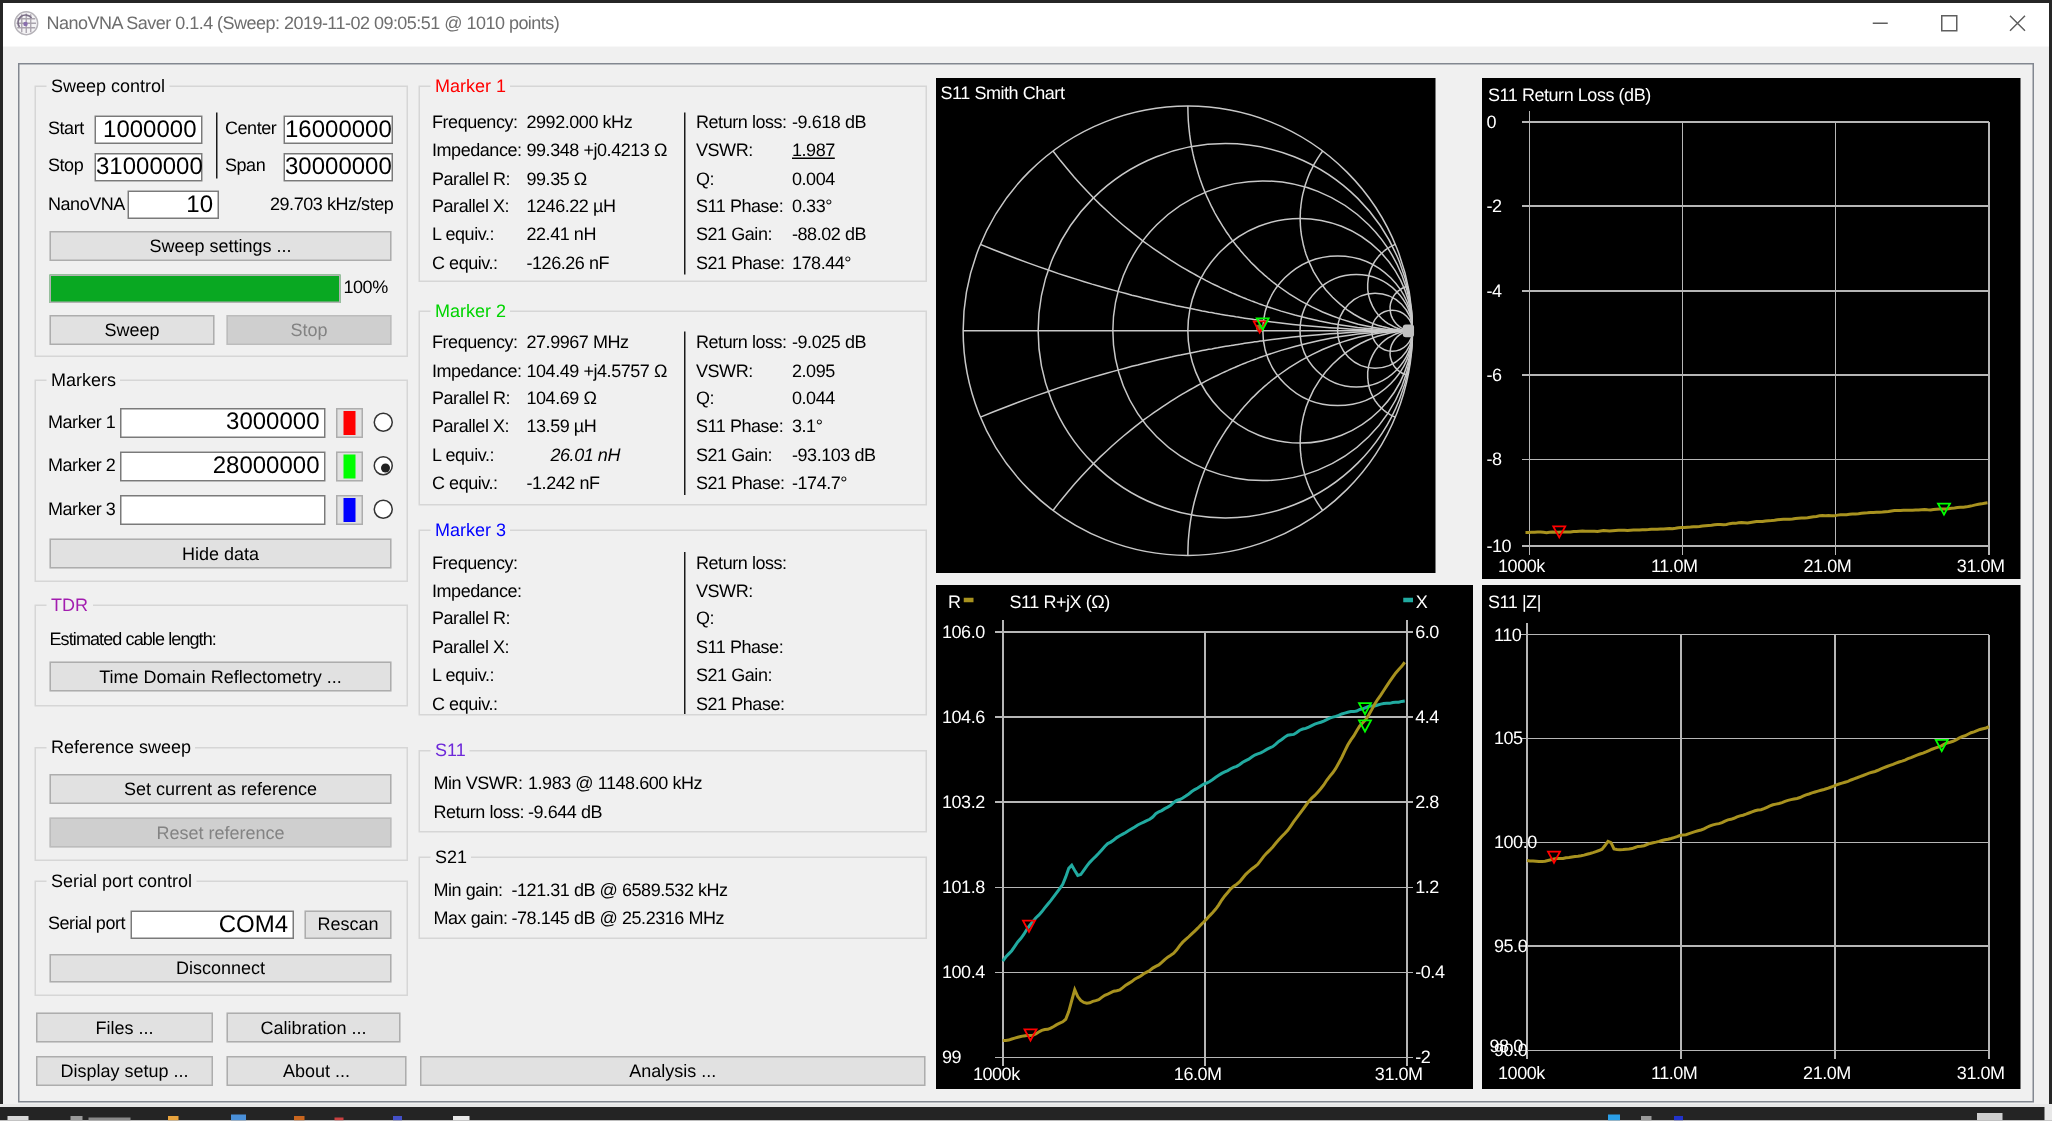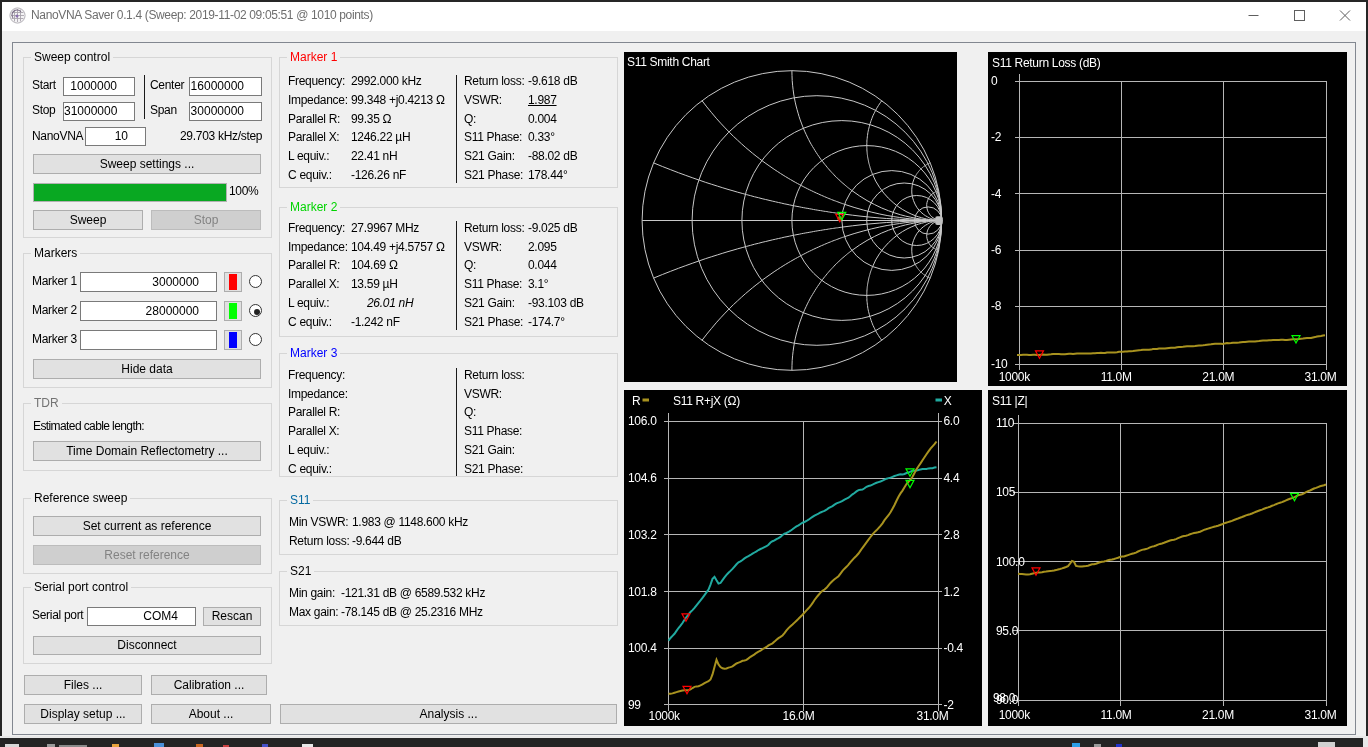--- a/index.html
+++ b/index.html
@@ -1,21 +1,21 @@
 <!DOCTYPE html>
 <html><head><meta charset="utf-8"><style>
 * { margin:0; padding:0; box-sizing:border-box; }
 html,body { width:1368px; height:747px; overflow:hidden; }
 body { font-family:"Liberation Sans",sans-serif; background:#f0f0f0; position:relative; }
 .t { position:absolute; font-size:12px; line-height:15px; white-space:nowrap; color:#000; letter-spacing:-0.3px; }
 .gb { position:absolute; border:1px solid #d6d6d6; }
 .gb>span { position:absolute; top:-8px; left:7px; background:#f0f0f0; padding:0 3px; font-size:12px; line-height:15px; white-space:nowrap; }
 .btn { position:absolute; background:#e1e1e1; border:1px solid #adadad; font-size:12px; text-align:center; color:#000; white-space:nowrap; }
 .btn.dis { background:#cfcfcf; border-color:#bcbcbc; color:#838383; }
-.inp { position:absolute; background:#fff; border:1px solid #7a7a7a; font-size:12px; text-align:right; color:#000; padding-right:17px; white-space:nowrap; }
+.inp { position:absolute; background:#fff; border:1px solid #7a7a7a; font-size:16px; text-align:right; color:#000; padding-right:3px; white-space:nowrap; }
 svg text { font-family:"Liberation Sans",sans-serif; font-size:12px; fill:#fff; letter-spacing:-0.3px; }
 svg text.tt { font-size:12px; }
 .chart { position:absolute; background:#000; }
 </style></head><body>
 
 <div style="position:absolute;left:0;top:0;width:1368px;height:2px;background:#262626"></div>
 <div style="position:absolute;left:0;top:0;width:2px;height:737px;background:#262626"></div>
 <div style="position:absolute;right:0;top:0;width:2px;height:737px;background:#262626"></div>
 <div style="position:absolute;left:2px;top:2px;width:1364px;height:29px;background:#ffffff"></div>
 <div class="t" style="left:31px;top:8px;font-size:12px;letter-spacing:-0.35px;color:#6e6e6e">NanoVNA Saver 0.1.4 (Sweep: 2019-11-02 09:05:51 @ 1010 points)</div>
@@ -76,21 +76,21 @@
 <div class="btn" style="left:224px;top:301px;width:18px;height:20px"></div>
 <div style="position:absolute;left:229px;top:303px;width:8px;height:16px;background:#00ff00"></div>
 <div style="position:absolute;left:249px;top:304px;width:13px;height:13px;border-radius:50%;background:#fff;border:1px solid #333">
     <div style="position:absolute;left:3.5px;top:3.5px;width:6px;height:6px;border-radius:50%;background:#222"></div>
   </div>
 <div class="btn" style="left:224px;top:330px;width:18px;height:20px"></div>
 <div style="position:absolute;left:229px;top:332px;width:8px;height:16px;background:#0000ff"></div>
 <div style="position:absolute;left:249px;top:333px;width:13px;height:13px;border-radius:50%;background:#fff;border:1px solid #333"></div>
 <div class="btn" style="left:33px;top:359px;width:228px;height:20px;line-height:18px">Hide data</div>
 <div class="gb" style="left:23px;top:403px;width:249px;height:68px">
-    <span style="color:#737373">TDR</span>
+    <span style="color:#a21caf">TDR</span>
   </div>
 <div class="t" style="left:33px;top:419px;letter-spacing:-0.6px">Estimated cable length:</div>
 <div class="t" style="left:155px;top:419px;margin-top:29px;">3331.027 m</div>
 <div class="btn" style="left:33px;top:441px;width:228px;height:20px;line-height:18px">Time Domain Reflectometry ...</div>
 <div class="gb" style="left:23px;top:498px;width:249px;height:76px">
     <span style="color:#000">Reference sweep</span>
   </div>
 <div class="btn" style="left:33px;top:516px;width:228px;height:20px;line-height:18px">Set current as reference</div>
 <div class="btn dis" style="left:33px;top:545px;width:228px;height:20px;line-height:18px">Reset reference</div>
 <div class="gb" style="left:23px;top:587px;width:249px;height:77px">
@@ -170,21 +170,21 @@
 <div class="t" style="left:464px;top:387px;">VSWR:</div>
 <div class="t" style="left:288px;top:405px;">Parallel R:</div>
 <div class="t" style="left:464px;top:405px;">Q:</div>
 <div class="t" style="left:288px;top:424px;">Parallel X:</div>
 <div class="t" style="left:464px;top:424px;">S11 Phase:</div>
 <div class="t" style="left:288px;top:443px;">L equiv.:</div>
 <div class="t" style="left:464px;top:443px;">S21 Gain:</div>
 <div class="t" style="left:288px;top:462px;">C equiv.:</div>
 <div class="t" style="left:464px;top:462px;">S21 Phase:</div>
 <div class="gb" style="left:279px;top:500px;width:339px;height:55px">
-    <span style="color:#0369a1">S11</span>
+    <span style="color:#6d28d9">S11</span>
   </div>
 <div class="t" style="left:289px;top:515px;">Min VSWR:</div>
 <div class="t" style="left:352px;top:515px;">1.983 @ 1148.600 kHz</div>
 <div class="t" style="left:289px;top:534px;">Return loss:</div>
 <div class="t" style="left:352px;top:534px;">-9.644 dB</div>
 <div class="gb" style="left:279px;top:571px;width:339px;height:55px">
     <span style="color:#000">S21</span>
   </div>
 <div class="t" style="left:289px;top:586px;">Min gain:</div>
 <div class="t" style="left:341px;top:586px;">-121.31 dB @ 6589.532 kHz</div>

